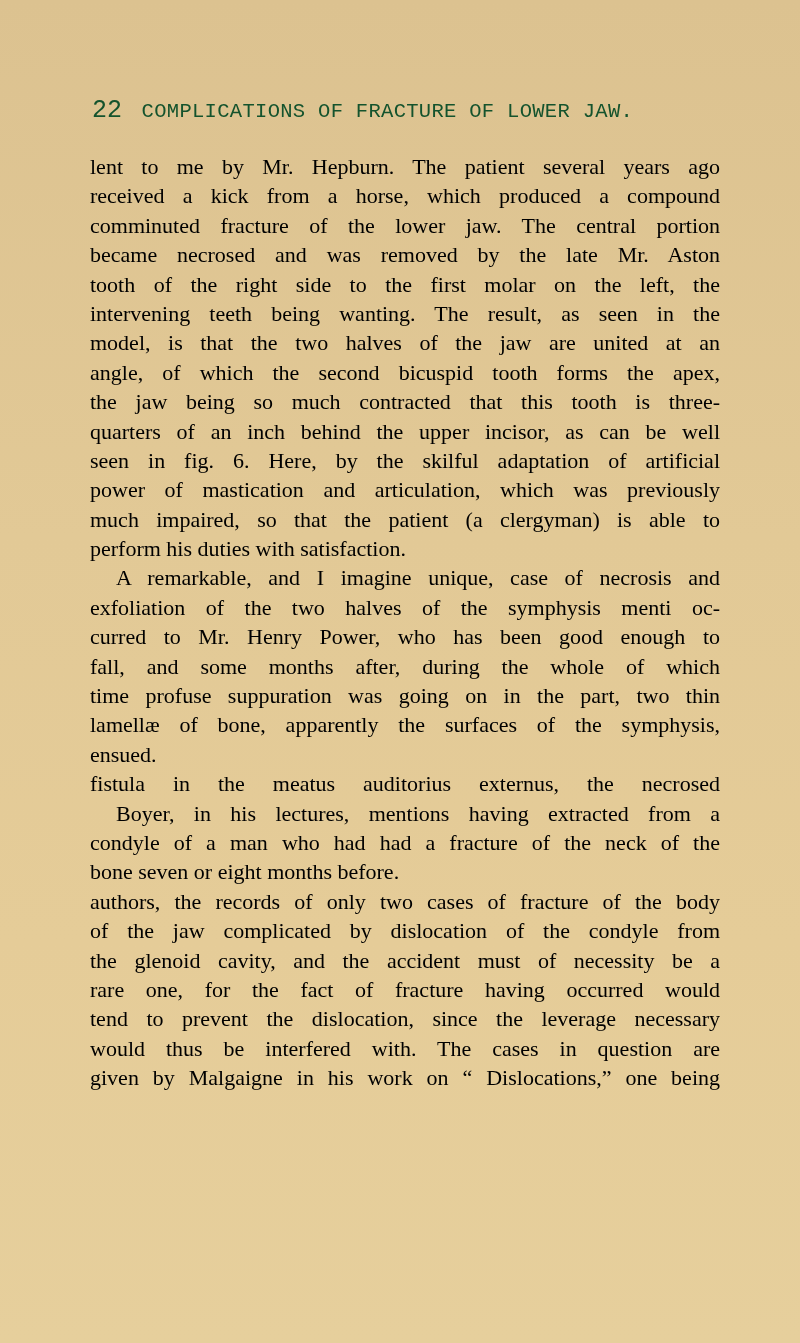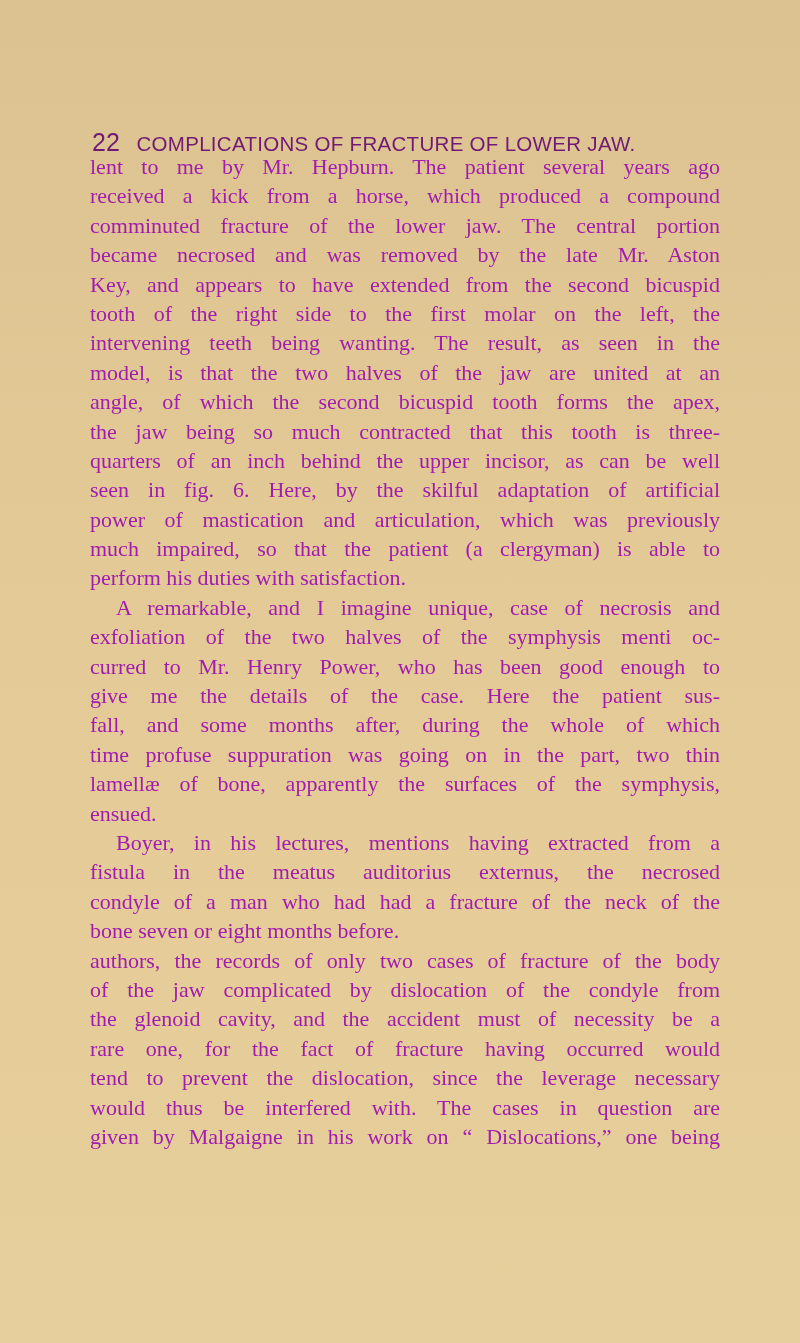--- a/index.html
+++ b/index.html
@@ -17,45 +17,45 @@
     position: absolute;
     left: 0;
     top: 0;
     width: 800px;
     height: 1343px;
     box-sizing: border-box;
   }
   .running-head {
     position: absolute;
     left: 92px;
-    top: 128px;
+    top: 96px;
     width: 620px;
-    font-family: Liberation Sans, sans-serif;
-    color: #701a75;
+    font-family: Liberation Mono, monospace;
+    color: #14532d;
     white-space: nowrap;
   }
   .page-number {
     font-size: 25px;
     display: inline-block;
     width: 40px;
   }
   .head-title {
     font-size: 20.5px;
     letter-spacing: 0.3px;
     display: inline-block;
   }
   .body-text {
     position: absolute;
     left: 90px;
     top: 152px;
     width: 630px;
     font-family: "Liberation Serif", serif;
     font-size: 22px;
     line-height: 29.4px;
-    color: #a21caf;
+    color: #000000;
   }
   .line {
     display: block;
     text-align: justify;
     text-align-last: justify;
     white-space: nowrap;
     height: 29.4px;
   }
   .line.last {
     text-align-last: left;
@@ -77,47 +77,45 @@
     <span class="head-title">COMPLICATIONS OF FRACTURE OF LOWER JAW.</span>
   </div>
 
   <div class="body-text">
 
     <div>
       <span class="line">lent to me by Mr. Hepburn.  The patient several years ago</span>
       <span class="line">received a kick from a horse, which produced a compound</span>
       <span class="line">comminuted fracture of the lower jaw.  The central portion</span>
       <span class="line">became necrosed and was removed by the late Mr. Aston</span>
-      <span class="line">Key, and appears to have extended from the second bicuspid</span>
       <span class="line">tooth of the right side to the first molar on the left, the</span>
       <span class="line">intervening teeth being wanting.  The result, as seen in the</span>
       <span class="line">model, is that the two halves of the jaw are united at an</span>
       <span class="line">angle, of which the second bicuspid tooth forms the apex,</span>
       <span class="line">the jaw being so much contracted that this tooth is three-</span>
       <span class="line">quarters of an inch behind the upper incisor, as can be well</span>
       <span class="line">seen in fig. 6.  Here, by the skilful adaptation of artificial</span>
       <span class="line">power of mastication and articulation, which was previously</span>
       <span class="line">much impaired, so that the patient (a clergyman) is able to</span>
       <span class="line last">perform his duties with satisfaction.</span>
     </div>
 
     <div>
       <span class="line indent">A remarkable, and I imagine unique, case of necrosis and</span>
       <span class="line">exfoliation of the two halves of the symphysis menti oc-</span>
       <span class="line">curred to Mr. Henry Power, who has been good enough to</span>
-      <span class="line">give me the details of the case.  Here the patient sus-</span>
       <span class="line">fall, and some months after, during the whole of which</span>
       <span class="line">time profuse suppuration was going on in the part, two thin</span>
       <span class="line">lamellæ of bone, apparently the surfaces of the symphysis,</span>
       <span class="line last">ensued.</span>
     </div>
 
     <div>
+      <span class="line">fistula in the meatus auditorius externus, the necrosed</span>
       <span class="line indent">Boyer, in his lectures, mentions having extracted from a</span>
-      <span class="line">fistula in the meatus auditorius externus, the necrosed</span>
       <span class="line">condyle of a man who had had a fracture of the neck of the</span>
       <span class="line last">bone seven or eight months before.</span>
     </div>
 
     <div>
       <span class="line">authors, the records of only two cases of fracture of the body</span>
       <span class="line">of the jaw complicated by dislocation of the condyle from</span>
       <span class="line">the glenoid cavity, and the accident must of necessity be a</span>
       <span class="line">rare one, for the fact of fracture having occurred would</span>
       <span class="line">tend to prevent the dislocation, since the leverage necessary</span>

